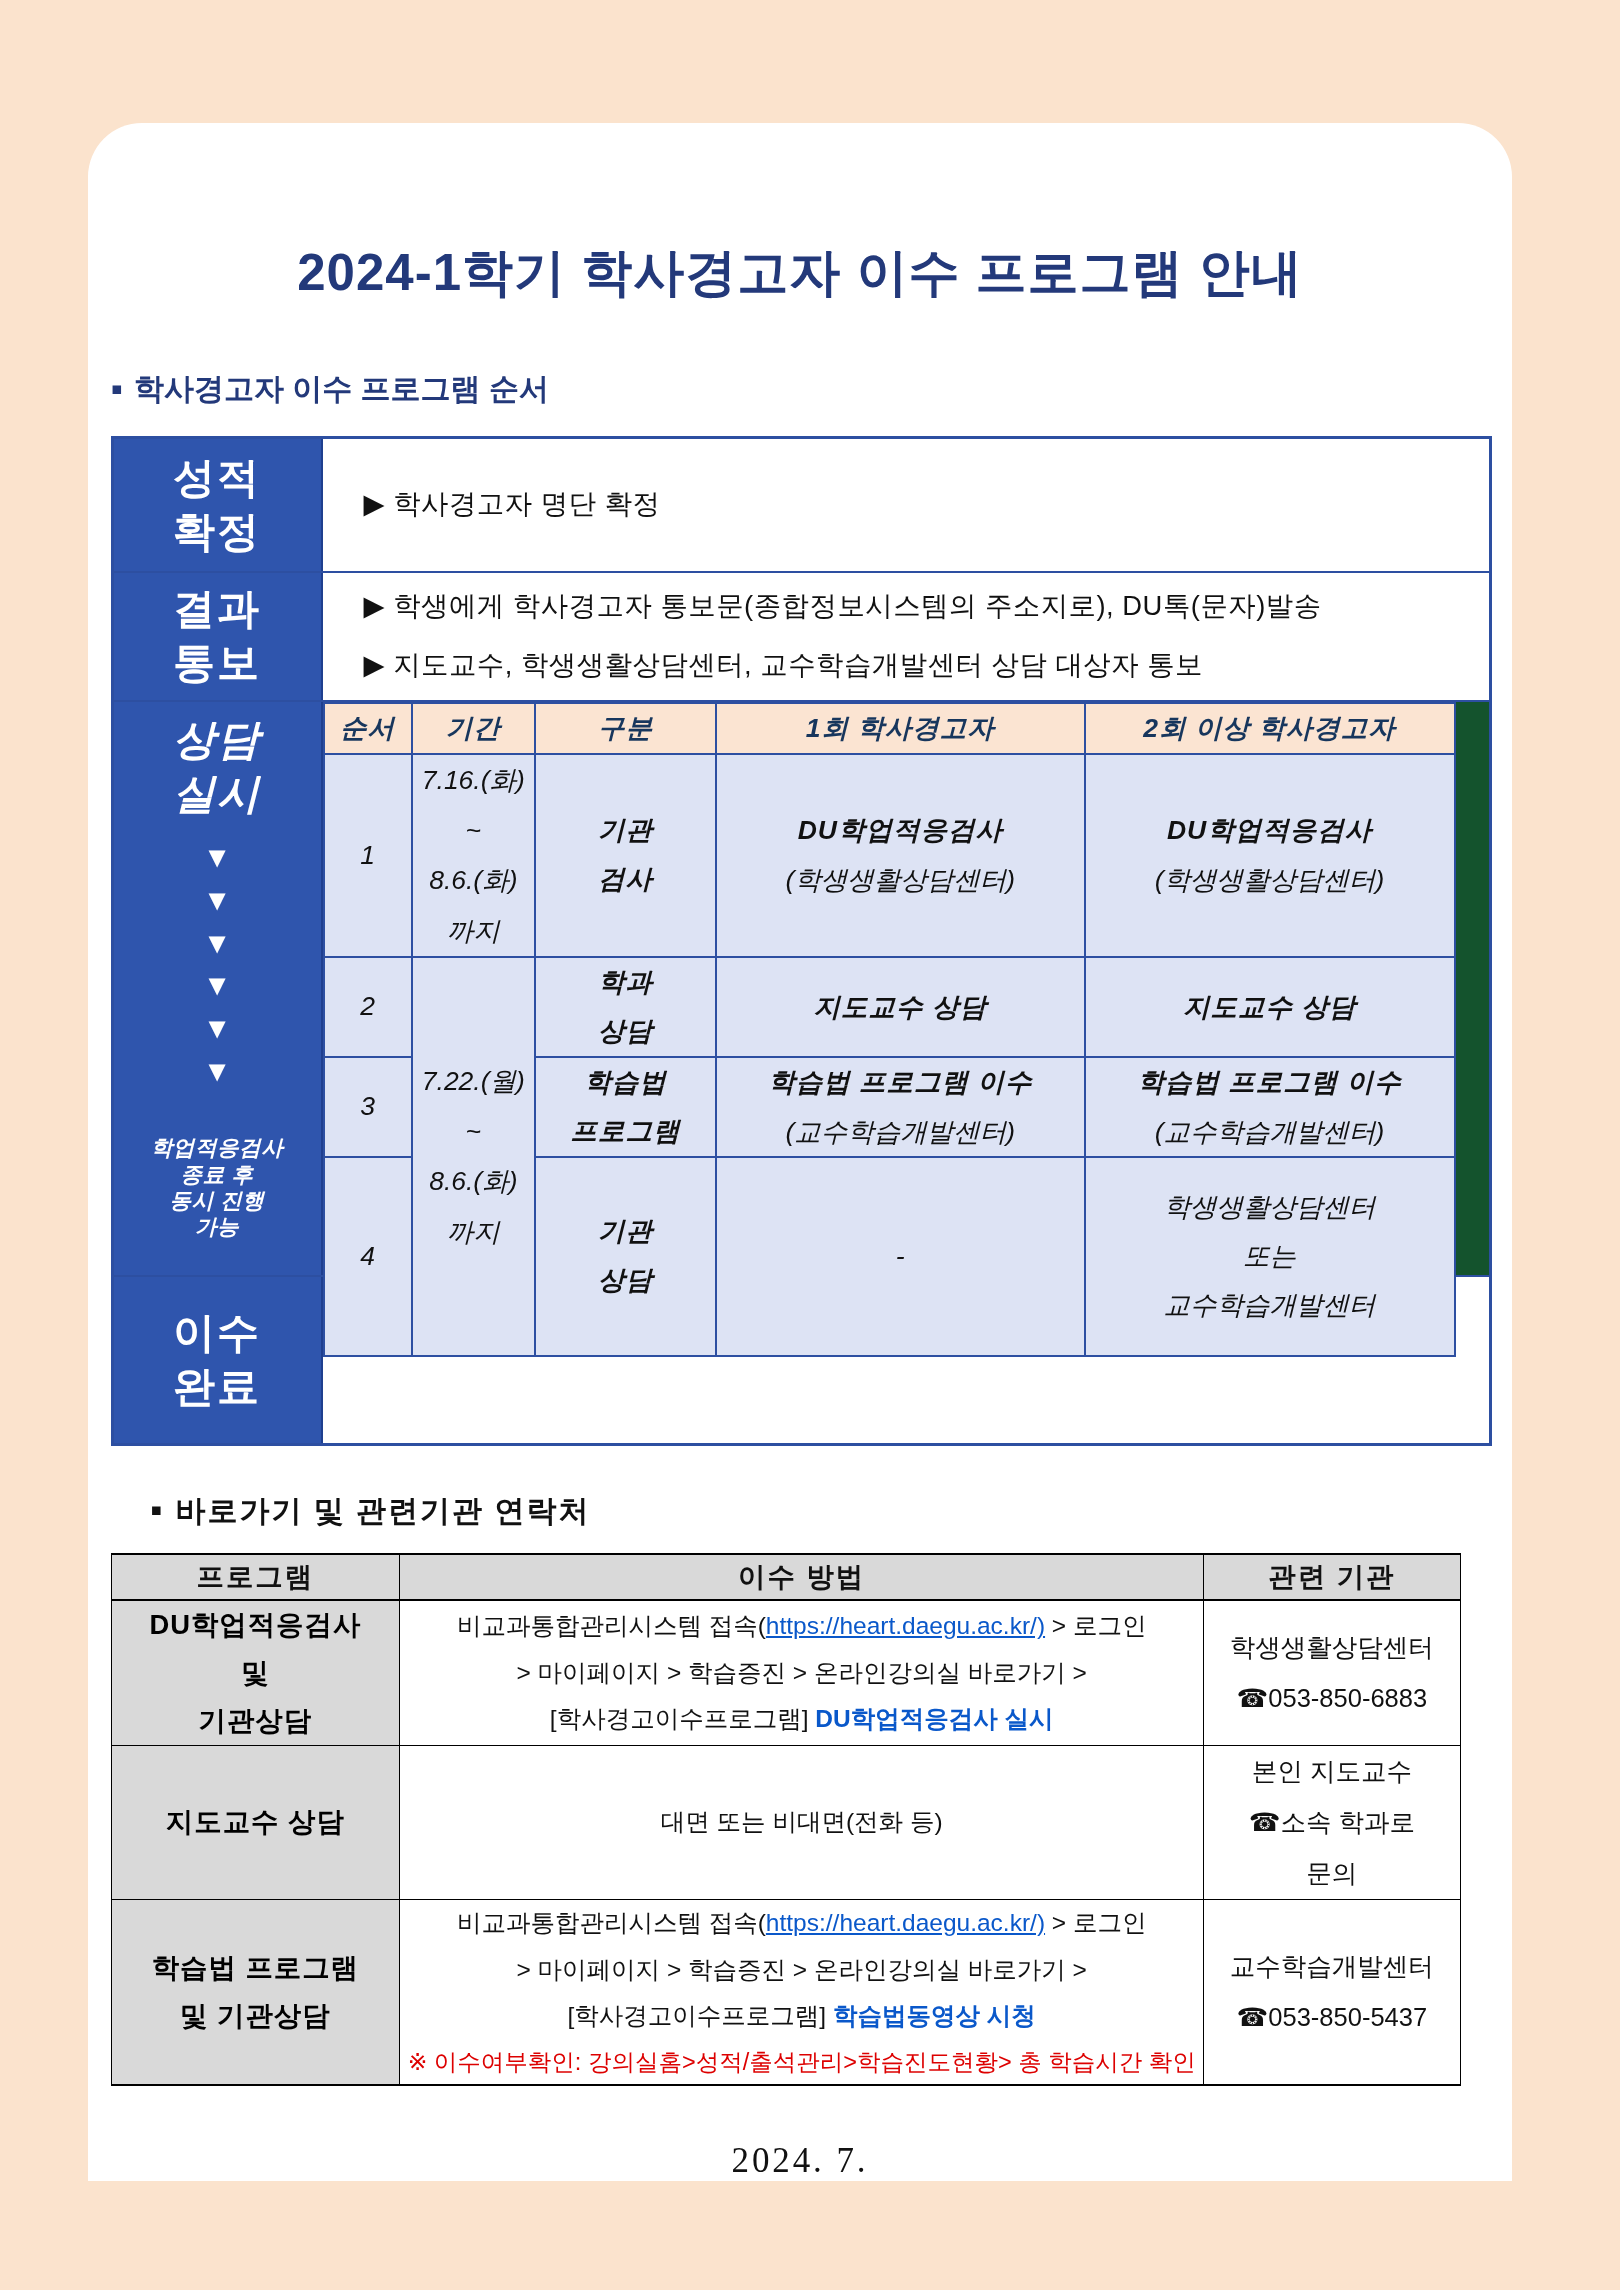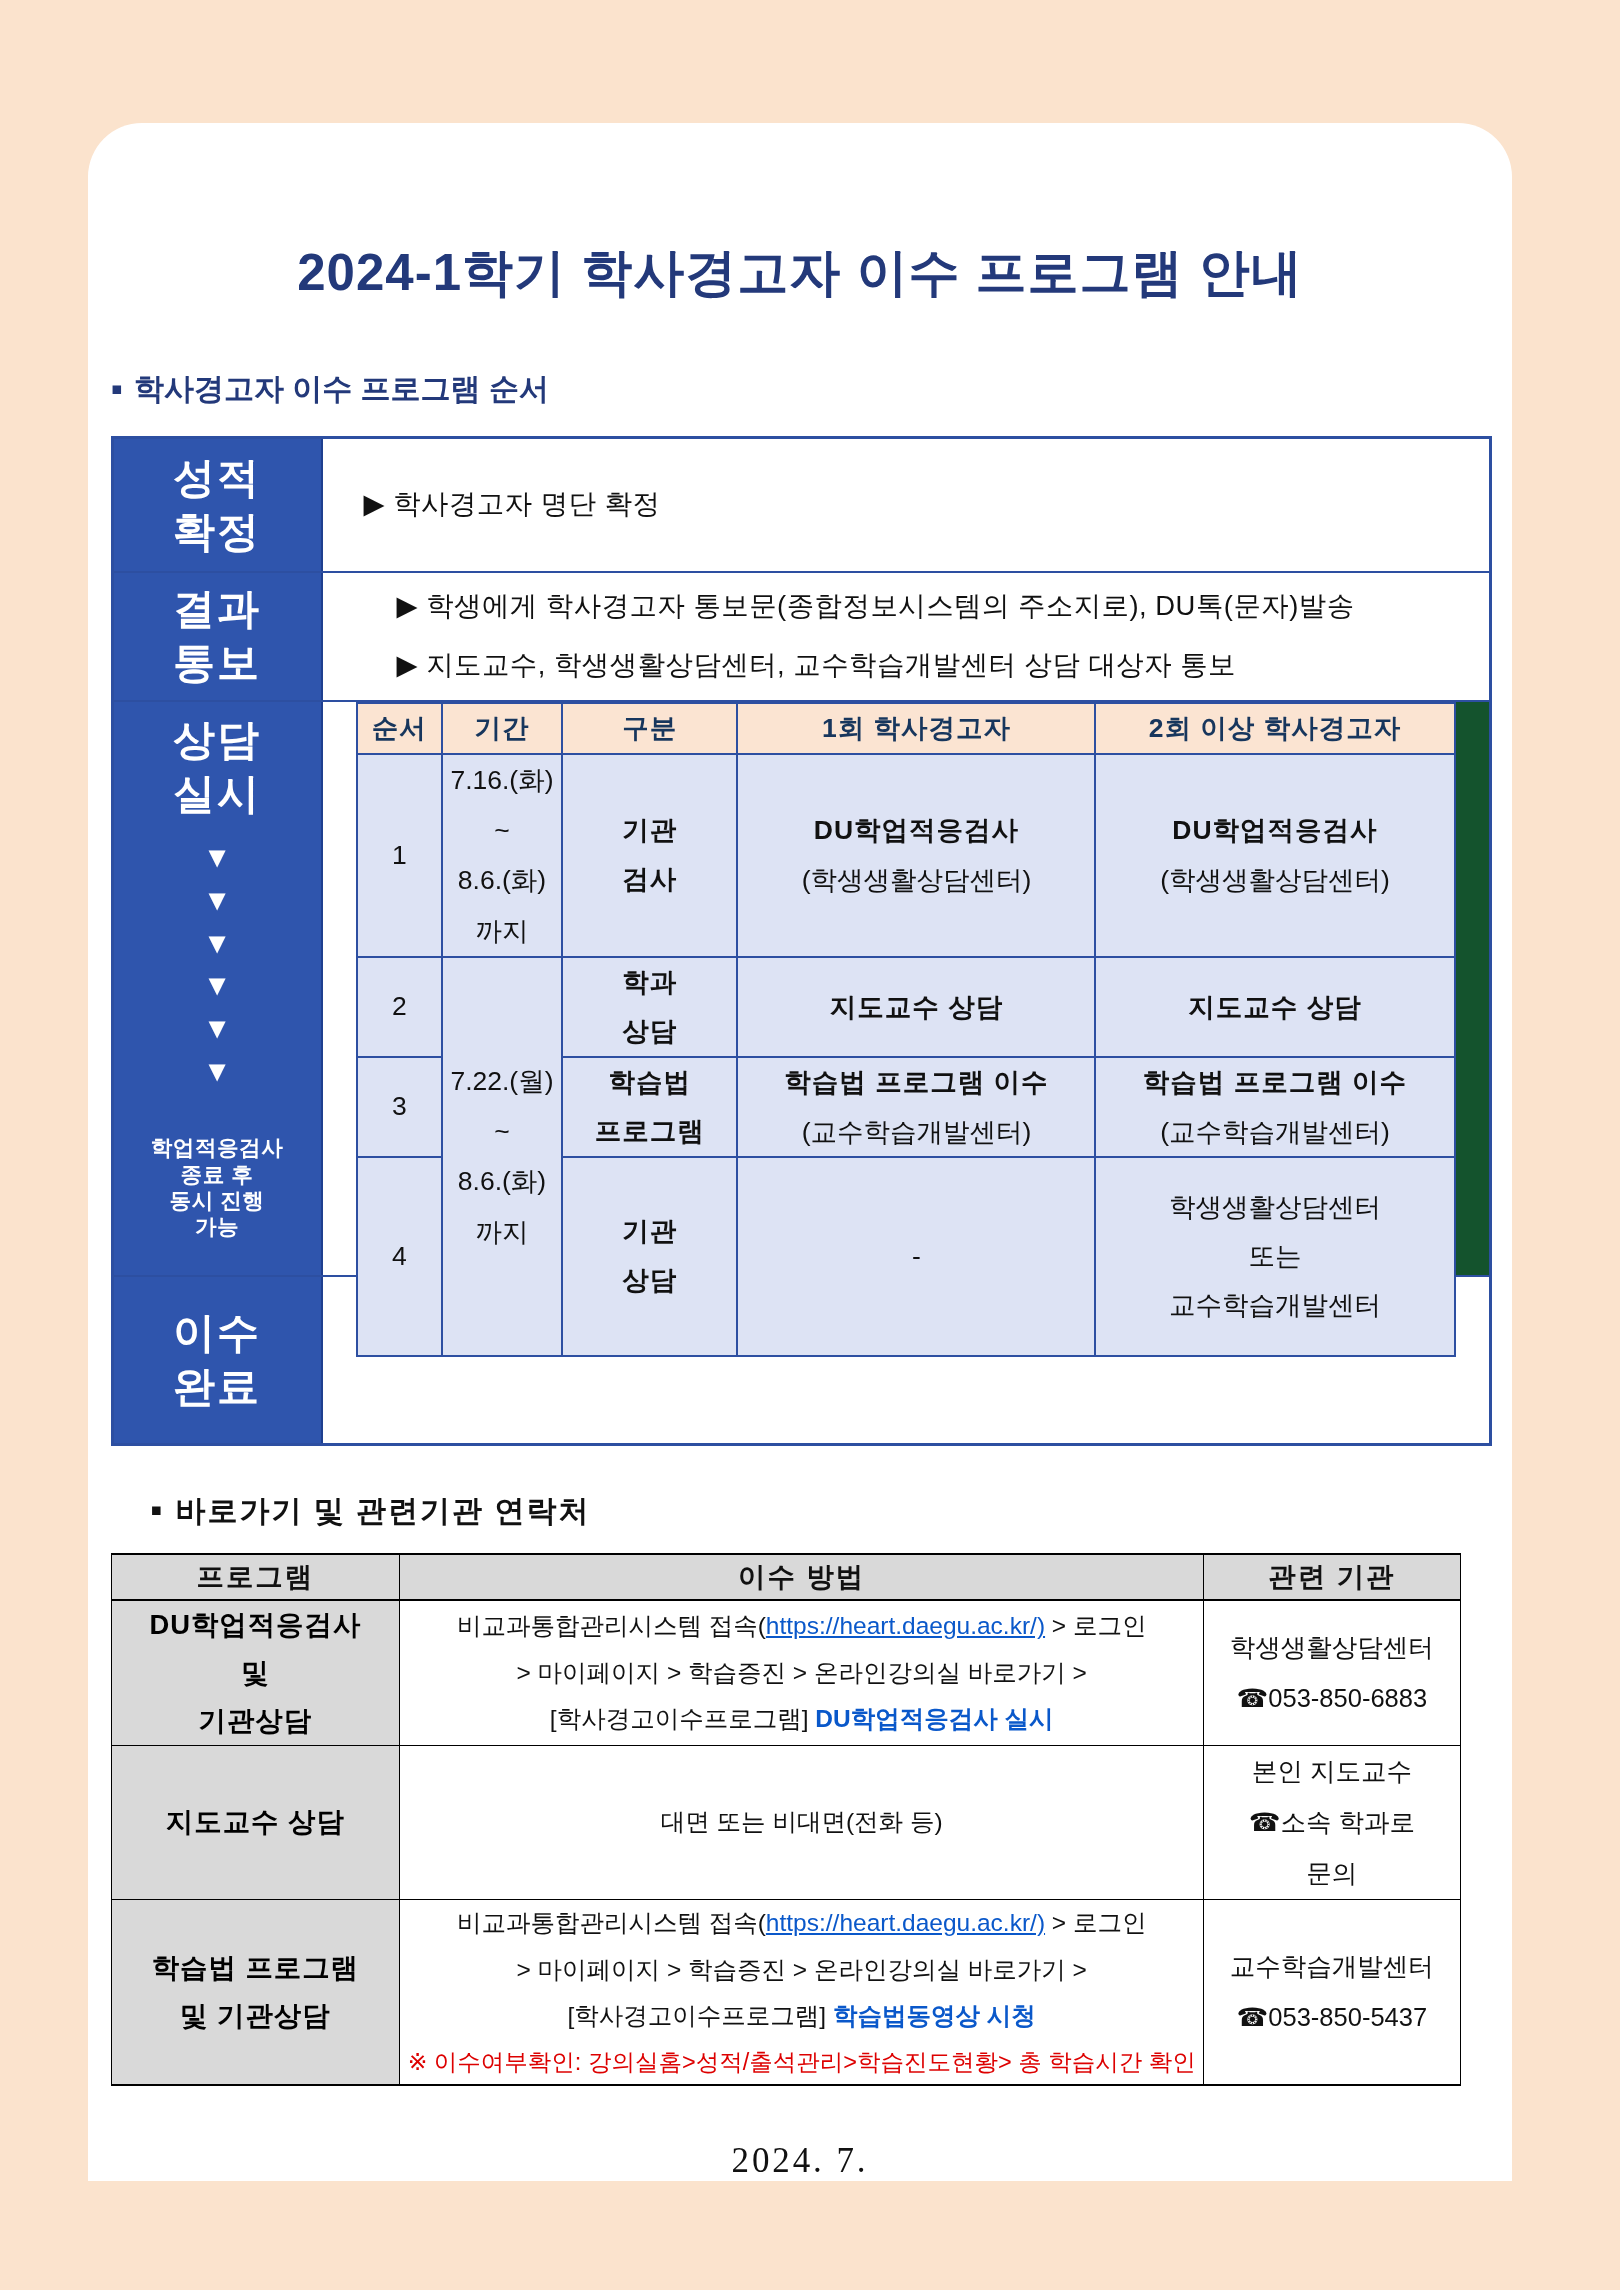--- a/index.html
+++ b/index.html
@@ -23,36 +23,36 @@
   .sec-head { display:flex; align-items:center; font-weight:bold; }
   .sec-head-1 { margin:61px 0 0 23.5px; color:#23397a; font-size:30px; }
   .sec-head-2 { margin:45px 0 0 63px; color:#111111; font-size:30px; letter-spacing:2px;}
   .sq { font-size:17.6px; margin-right:11.8px; line-height:1; }
   
   .flowtable {
     margin:25.5px 0 0 22.5px; width:1381px;
     border:3.9px solid #2d4fa1; background:#ffffff;
   }
   .flow-row { display:flex; width:100%; }
-  .flow-row + .flow-row { border-top:2.9px solid #2d4fa1;gap:33px; }
+  .flow-row + .flow-row { border-top:2.9px solid #2d4fa1; }
   .side {
     width:209px; flex:0 0 209px; background:#2f55ad;
     border-right:2.9px solid #1f3f8f;
     display:flex; flex-direction:column; align-items:center;
     color:#ffffff;
   }
   .side-label {
     font-size:42px; font-weight:bold; line-height:1.28;
     white-space:pre-line; text-align:center; letter-spacing:2px;
   }
   .side-center { justify-content:center; }
   .rowc { flex:1; display:flex; flex-direction:column; justify-content:center; }
   .row-grade   { height:132px; }
   .row-notify  { height:129px; }
-  .row-consult { height:575px; }
+  .row-consult { height:575px;font-style:italic; }
   .row-done    { height:168px; }
   .bullet-text {
     padding-left:41px; font-size:27.4px; color:#111111;
     white-space:pre-line; line-height:2.15; letter-spacing:0.5px;
   }
   .side-consult { padding-top:11.8px; }
   .arrows {
     margin-top:15.7px; font-size:29px; line-height:1.47;
     white-space:pre-line; text-align:center; color:#ffffff;
   }

